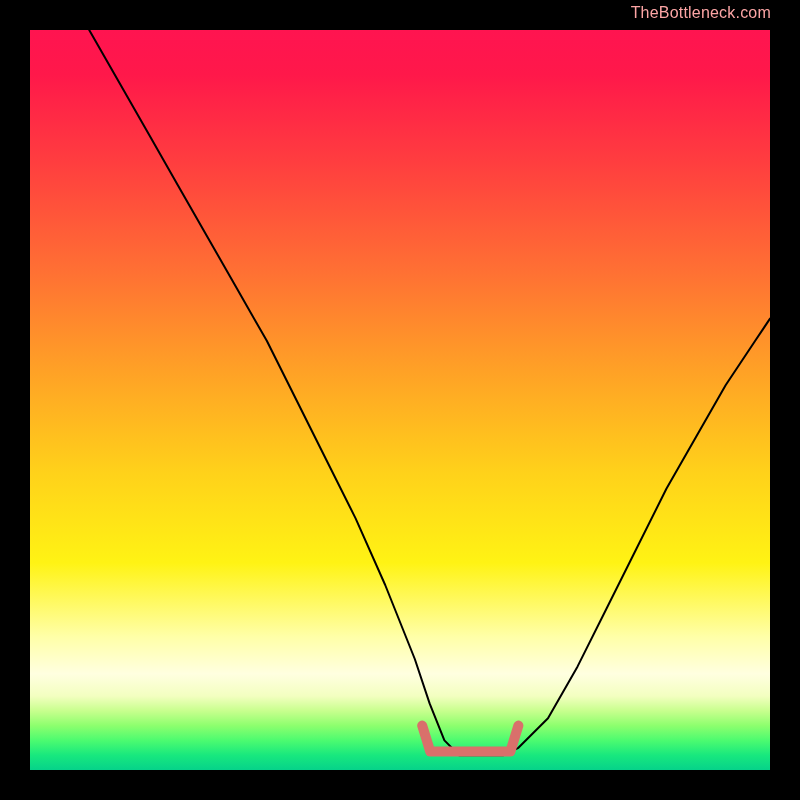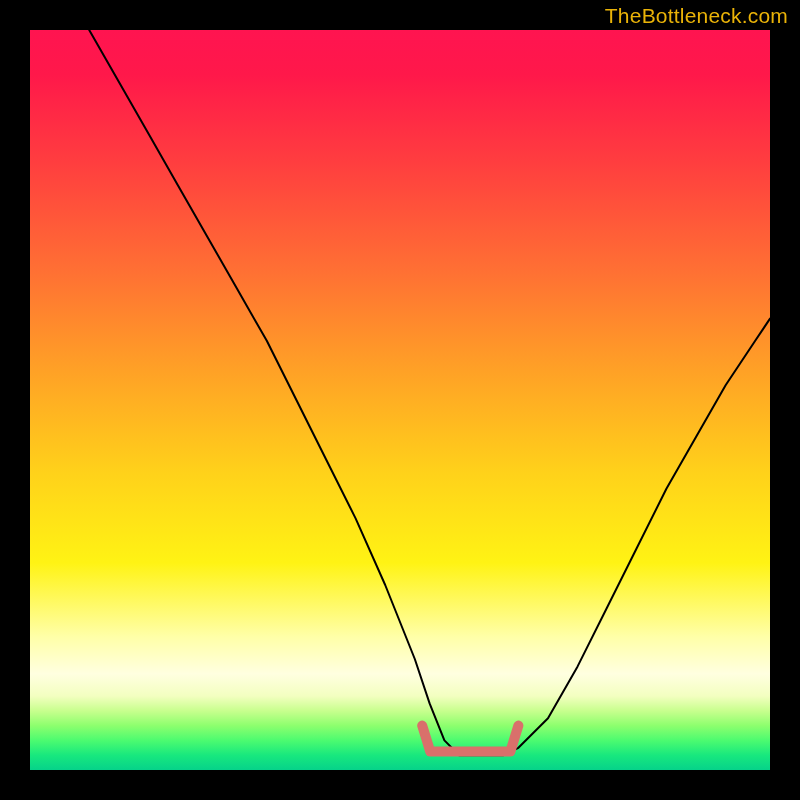--- a/index.html
+++ b/index.html
@@ -13,23 +13,23 @@
   }
   .frame {
     position: relative;
     width: 800px;
     height: 800px;
     background: #000;
   }
   .watermark {
     position: absolute;
     top: 4px;
-    right: 12px;
-    color: #eab308;
-    font-size: 21px;
+    right: 29px;
+    color: #fca5a5;
+    font-size: 16px;
     font-weight: 500;
     letter-spacing: 0.2px;
     z-index: 10;
     user-select: none;
   }
   .plot-area {
     position: absolute;
     left: 30px;
     top: 30px;
     width: 740px;

